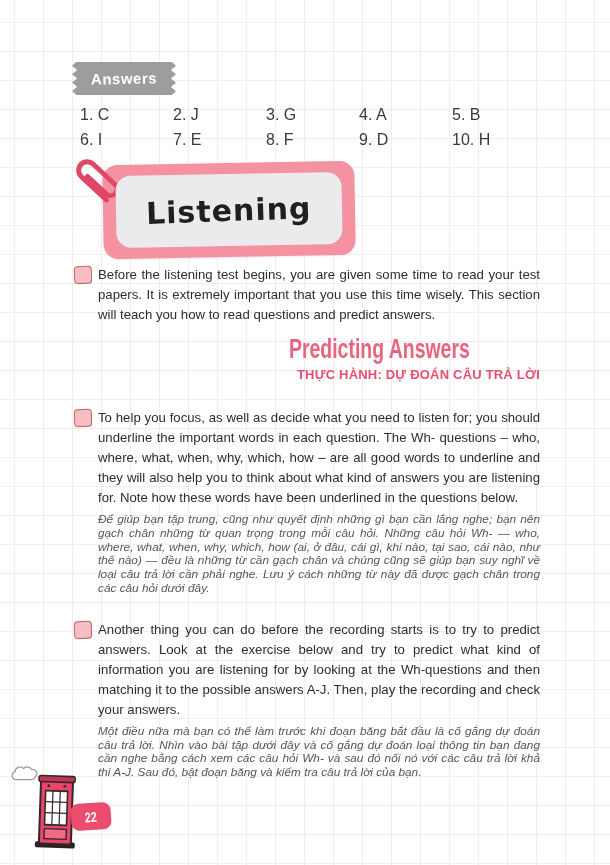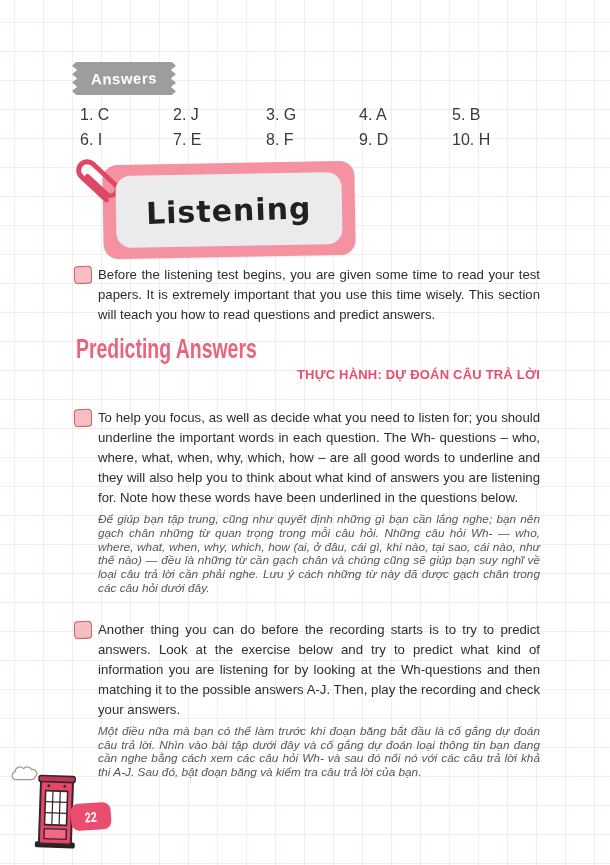--- a/index.html
+++ b/index.html
@@ -63,21 +63,21 @@
     position:absolute;left:-2px;top:1px;width:16px;height:16px;
     background:#f6bdc5;border:1.6px solid #bf655d;border-radius:4px;
     transform:rotate(-2deg);
     box-shadow:inset 0 -1px 0 rgba(0,0,0,0.05);
   }
   .en{font-size:13.2px;line-height:20px;color:#2d2d2f;text-align:justify;}
   .vi{font-size:11.8px;line-height:13.8px;color:#56565a;font-style:italic;text-align:justify;margin-top:5px;}
 
   .m-intro{margin-top:8px;}
   .practice{margin-top:22px;font-size:13.5px;font-weight:bold;color:#1c1c1e;letter-spacing:0.2px;}
-  .heading-en{margin-top:9px;height:26px;color:#e8647f;}
+  .heading-en{margin-top:9px;height:26px;color:#e8647f;text-align:right;}
   .heading-en span{
     display:inline-block;font-size:27px;font-weight:bold;
     transform:scaleX(0.72);transform-origin:left center;white-space:nowrap;
   }
   .heading-vi{margin-top:7px;font-size:13px;font-weight:bold;color:#e84f6e;letter-spacing:0.2px;text-align:right;}
   .m-tip1{margin-top:26px;}
   .m-tip2{margin-top:24px;}
 
   
   .cloud{position:absolute;left:8px;top:760px;width:38px;height:26px;}

